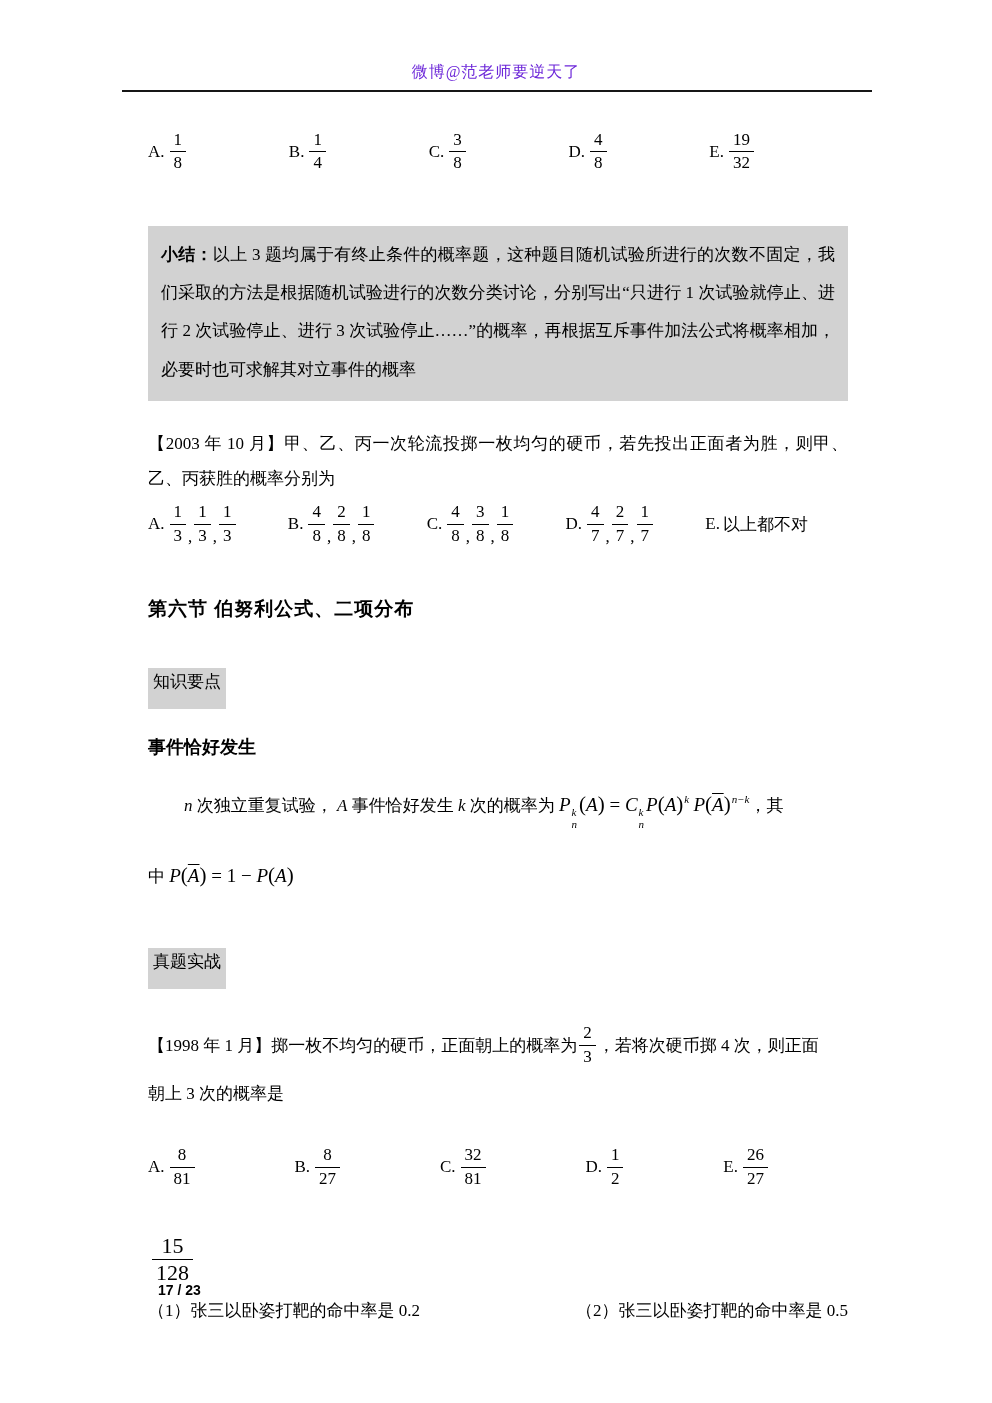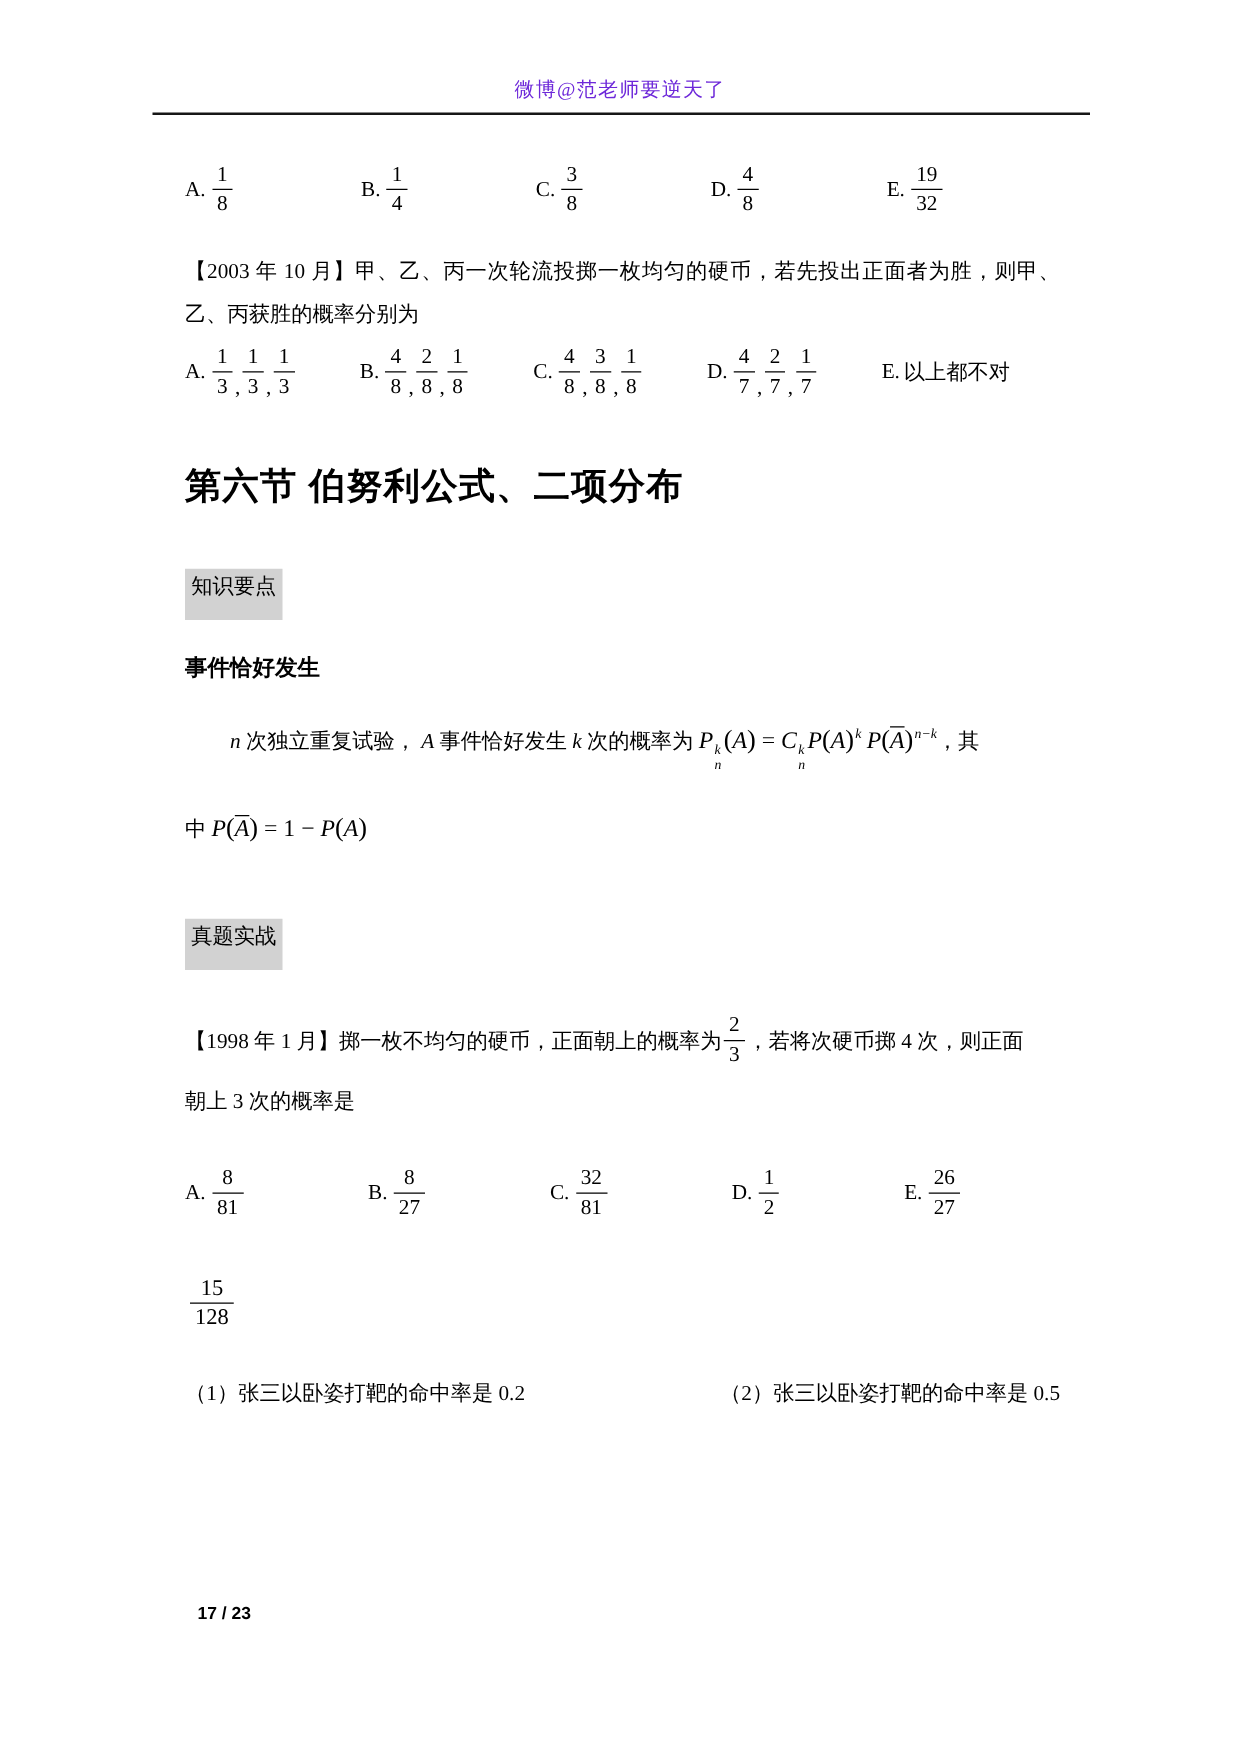--- a/index.html
+++ b/index.html
@@ -34,21 +34,21 @@
   .graybox {
     background:#d2d2d2; margin-top:52px; padding:10px 13px 12px;
     line-height:2.25; text-align:justify;
   }
   .graybox .lead { font-weight:bold; }
 
   .stem { margin-top:26px; line-height:2.05; text-align:justify; }
 
   .section-title {
     margin-top:50px; font-family:"Liberation Sans","DejaVu Sans",sans-serif;
-    font-weight:bold; font-size:29px; letter-spacing:1px;
+    font-weight:bold; font-size:19px; letter-spacing:1px;
   }
 
   .hl-label {
     display:inline-block; margin-top:46px; background:#d2d2d2;
     padding:2px 5px 16px; font-size:17px;
   }
   .subhead {
     margin-top:26px; font-family:"Liberation Sans","DejaVu Sans",sans-serif;
     font-weight:bold; font-size:18px;
   }
@@ -64,23 +64,23 @@
     font-style:italic; margin:0 2px 0 1px; text-indent:0;
   }
   .exp { font-size:11px; font-style:italic; vertical-align:8px; margin-left:1px; }
   .obar { text-decoration:overline; }
   .bigp { font-size:21px; font-weight:400; }
 
   .qline { display:flex; align-items:center; margin-top:34px; }
   .qline2 { margin-top:10px; line-height:2; }
   .q2008line { display:flex; align-items:center; margin-top:44px; }
   .frac-lg .fnum, .frac-lg .fden { padding:0 4px; }
-  .frac-lg { font-size:18px; margin-left:4px; }
-
-  .subopts { display:flex; justify-content:space-between; margin-top:39px; width:700px; }
+  .frac-lg { font-size:22px; margin-left:4px; }
+
+  .subopts { display:flex; justify-content:space-between; margin-top:12px; width:700px; }
 
   .footer {
     position:absolute; left:158px; top:1282px;
     font-family:"Liberation Sans","DejaVu Sans",sans-serif;
     font-weight:bold; font-size:14px;
   }
 </style>
 </head>
 <body>
 
@@ -122,20 +122,23 @@
       </span>
       <span class="opt">
         <span class="optlabel">E.</span>
         <span class="frac">
             <span class="fnum">19</span>
             <span class="fden">32</span>
           </span>
       </span>
     </div>
 
+    <div class="graybox">
+      <span class="lead">小结：</span><span>以上 3 题均属于有终止条件的概率题，这种题目随机试验所进行的次数不固定，我们采取的方法是根据随机试验进行的次数分类讨论，分别写出“只进行 1 次试验就停止、进行 2 次试验停止、进行 3 次试验停止……”的概率，再根据互斥事件加法公式将概率相加，必要时也可求解其对立事件的概率</span>
+    </div>
 
     <div class="stem">【2003 年 10 月】甲、乙、丙一次轮流投掷一枚均匀的硬币，若先投出正面者为胜，则甲、乙、丙获胜的概率分别为</div>
     <div class="optrow optrow-2003">
       <span class="opt">
         <span class="optlabel">A.</span>
         <span class="frac">
             <span class="fnum">1</span>
             <span class="fden">3</span>
           </span>
           <span class="fsep">,</span>

